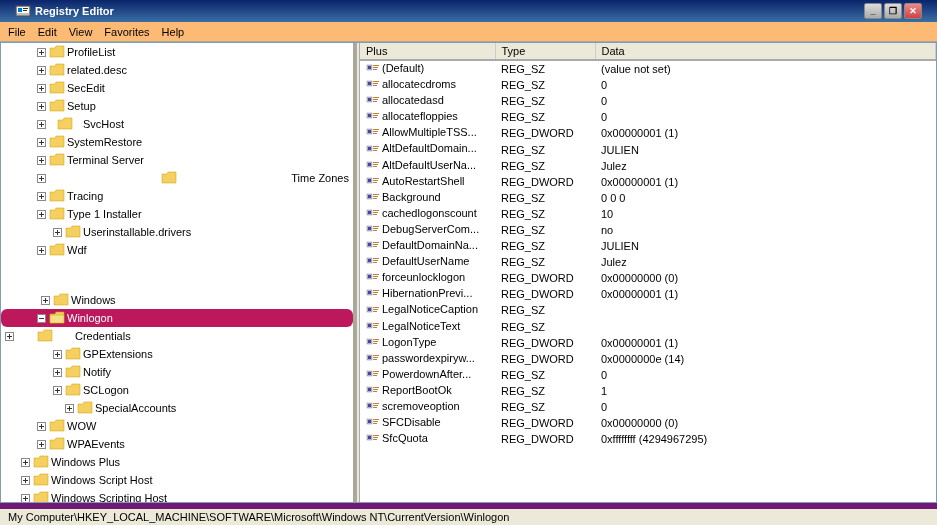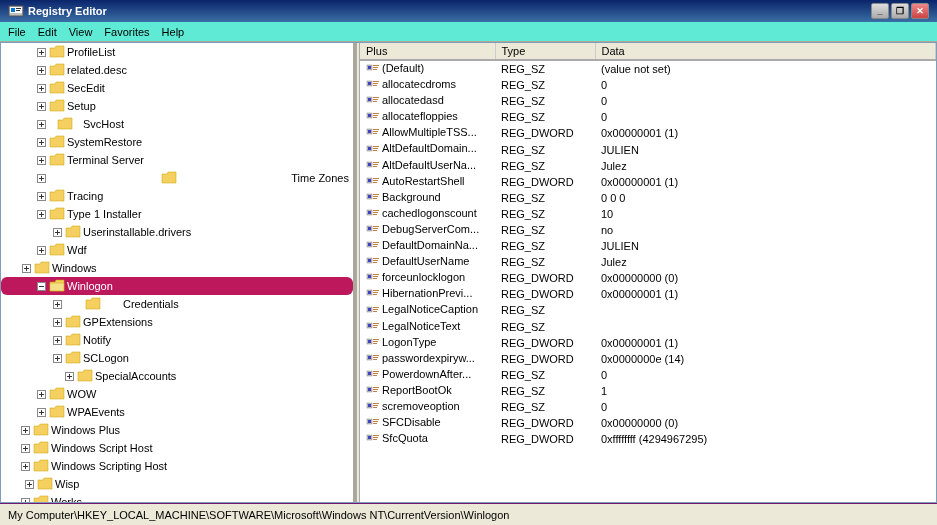--- a/index.html
+++ b/index.html
@@ -11,21 +11,21 @@
       height: 525px;
       overflow: hidden;
     }
     
     .title-bar {
       background: linear-gradient(to bottom, #0a246a, #3a6ea5);
       color: white;
       height: 22px;
       display: flex;
       align-items: center;
-      padding: 0 8px;
+      padding: 0 15px;
       user-select: none;
     }
     .title-bar-icon {
       width: 16px; height: 16px;
       margin-right: 4px;
       display: flex; align-items: center; justify-content: center;
     }
     .title-bar-text {
       flex: 1;
       font-size: 11px;
@@ -40,21 +40,21 @@
       border: 1px solid #888;
       border-radius: 2px;
       display: flex; align-items: center; justify-content: center;
       font-size: 9px;
       font-weight: bold;
       color: #000;
       cursor: pointer;
     }
     
     .menu-bar {
-      background: #5eead4;
+      background: #fdba74;
       height: 20px;
       display: flex;
       align-items: center;
       border-bottom: 1px solid #aca899;
       padding: 0 2px;
     }
     .menu-item {
       padding: 2px 6px;
       cursor: pointer;
       font-size: 11px;
@@ -130,21 +130,21 @@
     .reg-table td {
       padding: 1px 6px;
       font-size: 11px;
       white-space: nowrap;
       border-bottom: none;
     }
     
     .status-bar {
       height: 22px;
       background: #ece9d8;
-      border-top: 1px solid #701a75;
+      border-top: 6px solid #701a75;
       display: flex;
       align-items: center;
       padding: 0 8px;
       font-size: 11px;
     }
     
     ::-webkit-scrollbar { width: 16px; height: 16px; }
     ::-webkit-scrollbar-track { background: #e0ddd6; }
     ::-webkit-scrollbar-thumb { background: #c0bdb5; border: 1px solid #888; }
     
@@ -374,21 +374,21 @@
             </svg>
           </span>
           <span class="folder-icon">
             <svg width="16" height="16" viewBox="0 0 16 16">
     <path d="M1,4 L6,4 L7,2 L15,2 L15,13 L1,13 Z" fill="#f5d060" stroke="#c8a000" stroke-width="0.5"></path>
 
   </svg>
           </span>
           <span class="node-label">Wdf</span>
         </div>
-        <div class="tree-node" style="padding-left: 17px;">
+        <div class="tree-node" style="padding-left: 36px; margin-top: 32px;">
           <span class="expand-icon">
             <svg width="9" height="9" viewBox="0 0 9 9">
               <rect x="0.5" y="0.5" width="8" height="8" fill="white" stroke="#888"></rect>
               <line x1="4.5" y1="2" x2="4.5" y2="7" stroke="#333" stroke-width="1"></line>
               <line x1="2" y1="4.5" x2="7" y2="4.5" stroke="#333" stroke-width="1"></line>
             </svg>
           </span>
           <span class="folder-icon">
             <svg width="16" height="16" viewBox="0 0 16 16">
     <path d="M1,4 L6,4 L7,2 L15,2 L15,13 L1,13 Z" fill="#f5d060" stroke="#c8a000" stroke-width="0.5"></path>
@@ -405,21 +405,21 @@
             </svg>
           </span>
           <span class="folder-icon">
             <svg width="16" height="16" viewBox="0 0 16 16">
     <path d="M1,4 L6,4 L7,2 L15,2 L15,13 L1,13 Z" fill="#f5d060" stroke="#c8a000" stroke-width="0.5"></path>
     <rect x="1" y="5" width="14" height="8" fill="#f5e08a" stroke="#c8a000" stroke-width="0.5"></rect>
   </svg>
           </span>
           <span class="node-label">Winlogon</span>
         </div>
-        <div class="tree-node" style="padding-left: 48px; gap: 20px;">
+        <div class="tree-node" style=" gap: 20px;">
           <span class="expand-icon">
             <svg width="9" height="9" viewBox="0 0 9 9">
               <rect x="0.5" y="0.5" width="8" height="8" fill="white" stroke="#888"></rect>
               <line x1="4.5" y1="2" x2="4.5" y2="7" stroke="#333" stroke-width="1"></line>
               <line x1="2" y1="4.5" x2="7" y2="4.5" stroke="#333" stroke-width="1"></line>
             </svg>
           </span>
           <span class="folder-icon">
             <svg width="16" height="16" viewBox="0 0 16 16">
     <path d="M1,4 L6,4 L7,2 L15,2 L15,13 L1,13 Z" fill="#f5d060" stroke="#c8a000" stroke-width="0.5"></path>

